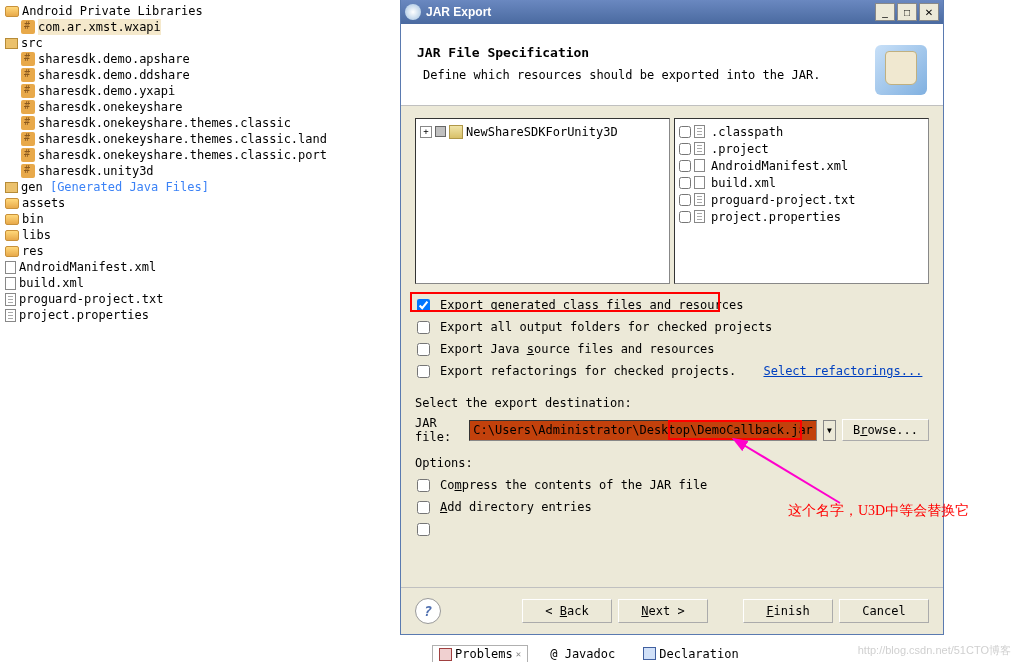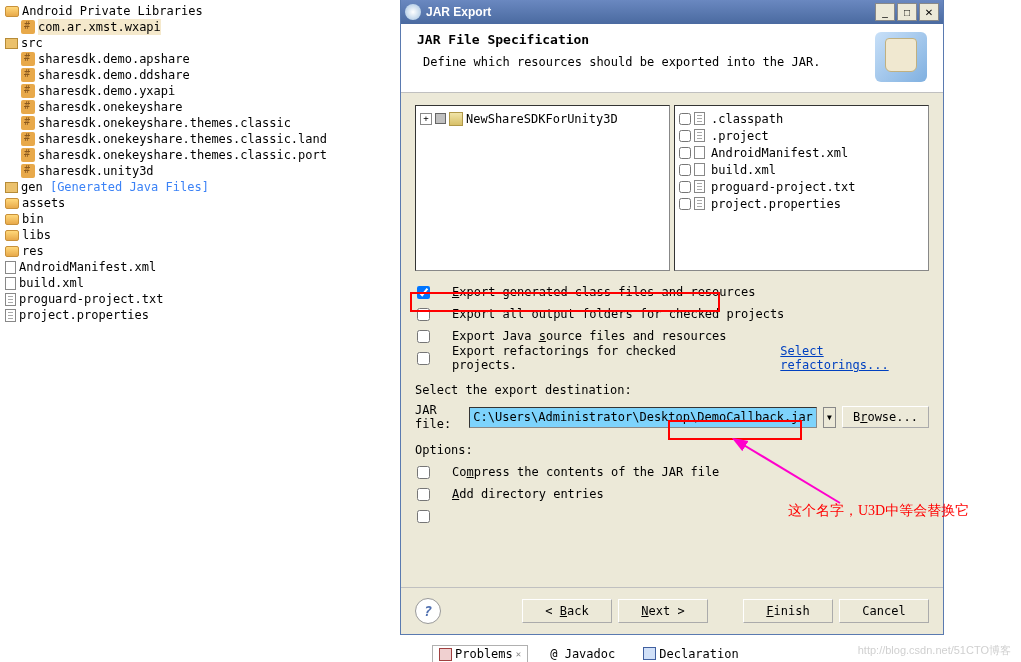--- a/index.html
+++ b/index.html
@@ -22,45 +22,45 @@
 .selected-pkg { background: #f5e9cc; }
 
 
 .dialog { position: absolute; left: 400px; top: 0; width: 544px; height: 635px; background: #ece9d8; border: 1px solid #5a7ab0; border-top: none; }
 .titlebar { height: 24px; background: linear-gradient(180deg, #6a88c0, #4a6aa0); display: flex; align-items: center; padding: 0 4px; }
 .titlebar-icon { width: 16px; height: 16px; background: radial-gradient(circle, #fff, #a0c0e0); border-radius: 50%; margin-right: 5px; }
 .titlebar-text { color: #fff; font-weight: bold; flex: 1; font-family: "Microsoft Sans Serif", sans-serif; font-size: 12px; }
 .titlebar-btns { display: flex; gap: 2px; }
 .titlebar-btn { width: 20px; height: 18px; background: #ece9d8; border: 1px solid #888; font-size: 10px; display: flex; align-items: center; justify-content: center; font-family: sans-serif; }
 
-.wizard-header { background: #fff; padding: 8px 16px 10px 16px; border-bottom: 1px solid #c0c0c0; display: flex; gap: 8px; }
+.wizard-header { background: #fff; padding: 21px 16px 10px 16px; border-bottom: 1px solid #c0c0c0; display: flex; gap: 8px; }
 .wizard-header-txt { flex: 1; }
 .wizard-title { font-weight: bold; font-size: 13px; margin-bottom: 8px; }
 .wizard-desc { font-size: 12px; margin-left: 6px; }
 .wizard-icon { width: 52px; height: 50px; background: linear-gradient(135deg, #c8e0f8, #80b0e0); border-radius: 6px; position: relative; }
 .wizard-icon::after { content: ""; position: absolute; inset: 6px 10px 10px 10px; background: #f0e8d0; border-radius: 4px 4px 6px 6px; border: 1px solid #c0b080; }
 
 .wizard-body { padding: 12px 14px 8px 14px; }
 .section-label { margin-bottom: 4px; }
 .resource-boxes { display: flex; gap: 4px; margin-bottom: 10px; }
 .res-box { border: 1px inset #888; background: #fff; height: 166px; flex: 1; padding: 4px; overflow: hidden; }
 .res-row { display: flex; align-items: center; height: 17px; gap: 3px; }
 .res-expand { width: 12px; height: 12px; border: 1px solid #888; display: flex; align-items: center; justify-content: center; font-size: 9px; line-height: 1; }
 .res-chk { width: 12px; height: 12px; }
 .res-chk-tristate { width: 11px; height: 11px; border: 1px solid #666; background: #c0c0c0; display: inline-block; }
 .res-prj-icon { width: 14px; height: 14px; background: linear-gradient(180deg,#f0e4a8,#d8c068); border: 1px solid #b09848; }
 
-.opt-row { display: flex; align-items: center; height: 22px; gap: 22px; padding-left: 2px; }
+.opt-row { display: flex; align-items: center; height: 22px; gap: 10px; padding-left: 2px; }
 .opt-row input[type=checkbox] { width: 13px; height: 13px; }
 .opt-row label u { text-decoration: underline; }
 .red-box { position: absolute; border: 2px solid #ff0000; pointer-events: none; }
 .link-like { color: #0040c0; text-decoration: underline; cursor: pointer; }
 
 .dest-row { display: flex; align-items: center; gap: 6px; margin: 6px 0 12px 0; }
-.dest-input { flex: 1; height: 21px; border: 1px inset #888; background: #7dd3fc; padding: 0 3px; font-family: "SimSun", monospace; font-size: 12px; display: flex; align-items: center; }
+.dest-input { flex: 1; height: 21px; border: 1px inset #888; background: #c2410c; padding: 0 3px; font-family: "SimSun", monospace; font-size: 12px; display: flex; align-items: center; }
 .dest-drop { width: 17px; height: 21px; border: 1px solid #888; background: #ece9d8; display: flex; align-items: center; justify-content: center; font-size: 8px; }
 .browse-btn { height: 22px; padding: 0 10px; background: #ece9d8; border: 1px outset #fff; font-family: "SimSun", monospace; font-size: 12px; }
 
 .wizard-footer { position: absolute; bottom: 0; left: 0; right: 0; border-top: 1px solid #c0c0c0; padding: 10px 14px; display: flex; align-items: center; gap: 6px; background: #ece9d8; }
 .help-btn { width: 26px; height: 26px; border-radius: 50%; border: 1px solid #999; background: #fff; display: flex; align-items: center; justify-content: center; font-style: italic; font-weight: bold; color: #5070b0; font-size: 14px; }
 .footer-spacer { flex: 1; }
 .wiz-btn { height: 24px; width: 90px; background: #ece9d8; border: 1px outset #fff; font-family: "SimSun", monospace; font-size: 12px; }
 
 
 .arrow-svg { position: absolute; pointer-events: none; }

